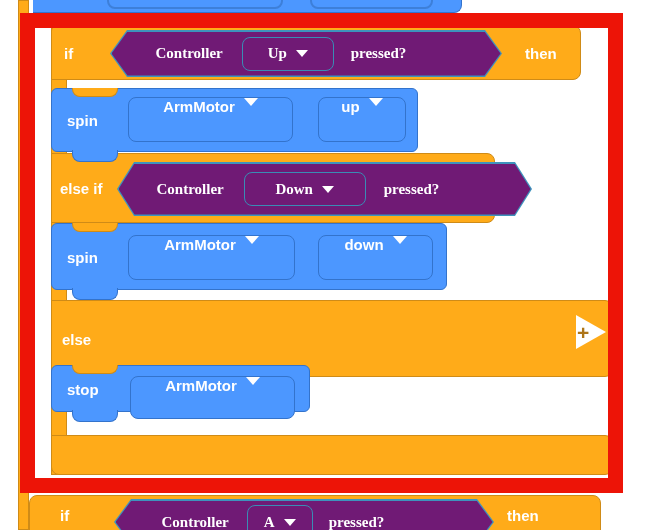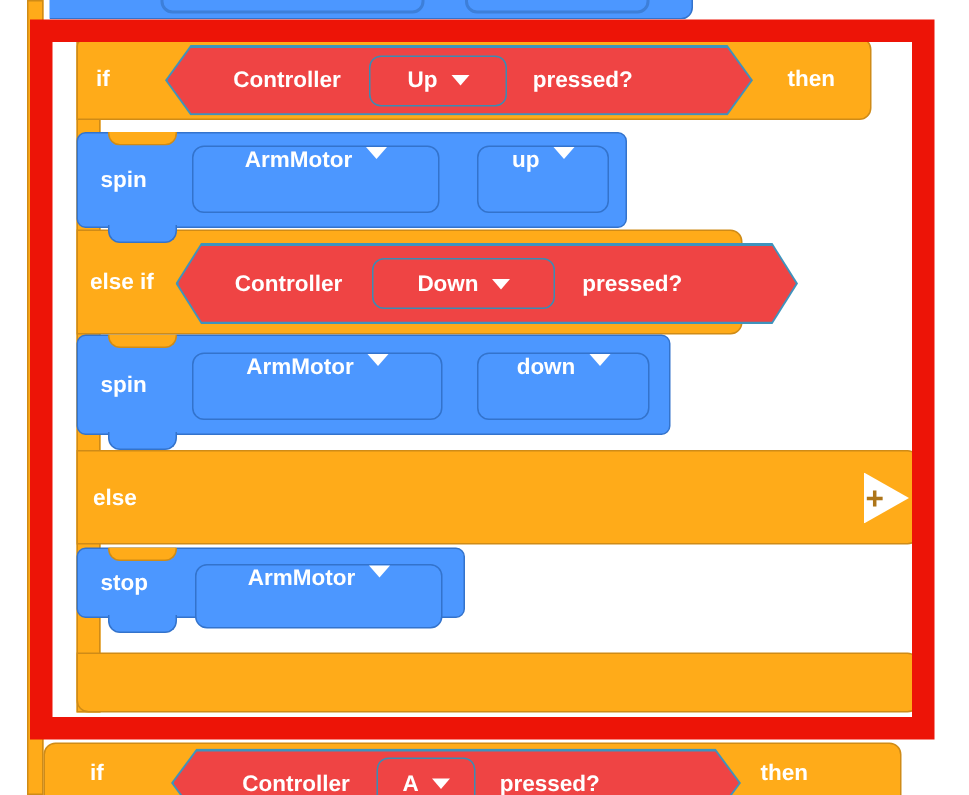--- a/index.html
+++ b/index.html
@@ -14,23 +14,23 @@
   .blue{background:#4C97FF;border:1px solid #3373CC;border-radius:6px;box-sizing:border-box;}
   .dent{position:absolute;left:20px;top:-1px;width:46px;height:9px;background:#FFAB19;
         border:1px solid #CF8B17;border-top:none;border-radius:0 0 8px 8px;box-sizing:border-box;}
   .tab{position:absolute;left:20px;bottom:-11px;width:46px;height:12px;background:#4C97FF;
        border:1px solid #3373CC;border-top:none;border-radius:0 0 8px 8px;box-sizing:border-box;}
   .bdd{position:absolute;border:1.5px solid #3373CC;border-radius:8px;box-sizing:border-box;
        display:flex;justify-content:center;gap:9px;background:#4C97FF;}
   
   .hex{position:absolute;background:#3E93BD;
        clip-path:polygon(17px 0,calc(100% - 17px) 0,100% 50%,calc(100% - 17px) 100%,17px 100%,0 50%);}
-  .hexin{position:absolute;left:1.5px;top:1.5px;right:1.5px;bottom:1.5px;background:#ef4444;
+  .hexin{position:absolute;left:1.5px;top:1.5px;right:1.5px;bottom:1.5px;background:#701a75;
        clip-path:polygon(16px 0,calc(100% - 16px) 0,100% 50%,calc(100% - 16px) 100%,16px 100%,0 50%);
-       display:flex;align-items:center;}
+       display:flex;align-items:center;font-family:Liberation Serif, serif;}
   .tdd{height:34px;border:1.5px solid #3A8CB4;border-radius:8px;box-sizing:border-box;
        display:flex;align-items:center;justify-content:center;gap:9px;padding:0 12px;}
   
   .caret{width:0;height:0;border-left:7px solid transparent;border-right:7px solid transparent;
          border-top:8px solid #fff;display:inline-block;}
   .caret.sm{border-left-width:6px;border-right-width:6px;border-top-width:7px;}
   .expand{position:absolute;width:30px;height:34px;background:#fff;
           clip-path:polygon(0 0,100% 50%,0 100%);display:flex;align-items:center;}
   .expand span{color:#AD7519;font-size:21px;font-weight:bold;margin-left:1px;line-height:1;}
   .redrect{position:absolute;left:20px;top:13px;width:603px;height:480px;
@@ -76,21 +76,21 @@
         <div class="tdd" style="margin-left:20px;min-width:122px;">
           <span>Down</span>
           <i class="caret sm"></i>
         </div>
         <span style="margin-left:18px;">pressed?</span>
       </div>
     </div>
     <span class="rowlabel" style="left:508px;">then</span>
   </div>
 
-  <div class="abs orange row" style="left:35px;top:300px;width:562px;height:63px;border-radius:0 8px 8px 0;">
+  <div class="abs orange row" style="left:35px;top:300px;width:562px;height:77px;border-radius:0 8px 8px 0;">
     <span class="rowlabel" style="left:10px;">else</span>
     <div class="expand" style="left:524px;top:14px;">
       <span>+</span>
     </div>
   </div>
 
   <div class="abs orange row" style="left:35px;top:435px;width:562px;height:40px;border-radius:0 8px 8px 8px;"></div>
 
   <div class="abs blue" style="left:51px;top:88px;width:367px;height:64px;">
     <div class="dent"></div>

